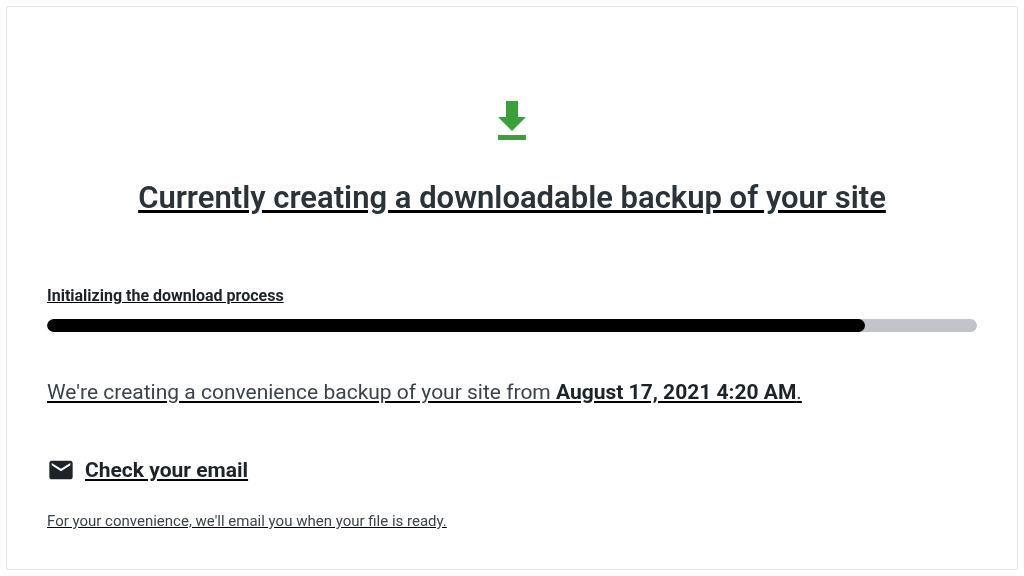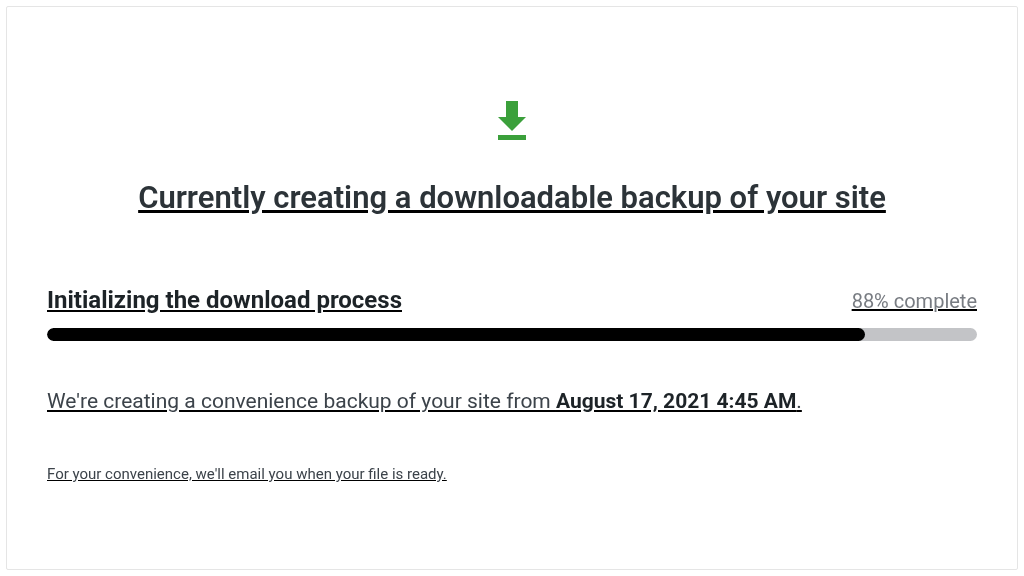--- a/index.html
+++ b/index.html
@@ -38,21 +38,21 @@
       color: #2c3338;
       margin-bottom: 70px;
     }
     .progress-header {
       display: flex;
       justify-content: space-between;
       align-items: baseline;
       margin-bottom: 14px;
     }
     .progress-label {
-      font-size: 24px;
+      font-size: 16px;
       font-weight: 700;
       color: #1d2327;
     }
     .progress-percent {
       font-size: 20px;
       color: #787c82;
     }
     .progress-bar {
       width: 100%;
       height: 13px;
@@ -110,27 +110,34 @@
           <rect x="10" y="38" width="28" height="5"></rect>
         </g>
       </svg>
     </span>
   </div>
 
   <h1 class="title">Currently creating a downloadable backup of your site</h1>
 
   <div class="progress-header">
     <div class="progress-label">Initializing the download process</div>
-    <div class="progress-percent">88% complete</div>
   </div>
 
   <div class="progress-bar">
     <div class="progress-fill" style="width:88%"></div>
   </div>
 
   <p class="description">
-    <span>We're creating a convenience backup of your site from </span><span class="timestamp">August 17, 2021 4:45 AM</span><span>.</span>
+    <span>We're creating a convenience backup of your site from </span><span class="timestamp">August 17, 2021 4:20 AM</span><span>.</span>
   </p>
 
+  <div class="email-row">
+    <span class="email-icon">
+      <svg viewBox="0 0 24 24">
+        <path fill="#1d2327" d="M20 4H4c-1.1 0-2 .9-2 2v12c0 1.1.9 2 2 2h16c1.1 0 2-.9 2-2V6c0-1.1-.9-2-2-2zm0 4l-8 5-8-5V6l8 5 8-5v2z"></path>
+      </svg>
+    </span>
+    <span class="email-heading">Check your email</span>
+  </div>
 
   <p class="email-note">For your convenience, we'll email you when your file is ready.</p>
 
 </div>
 
 </body></html>

